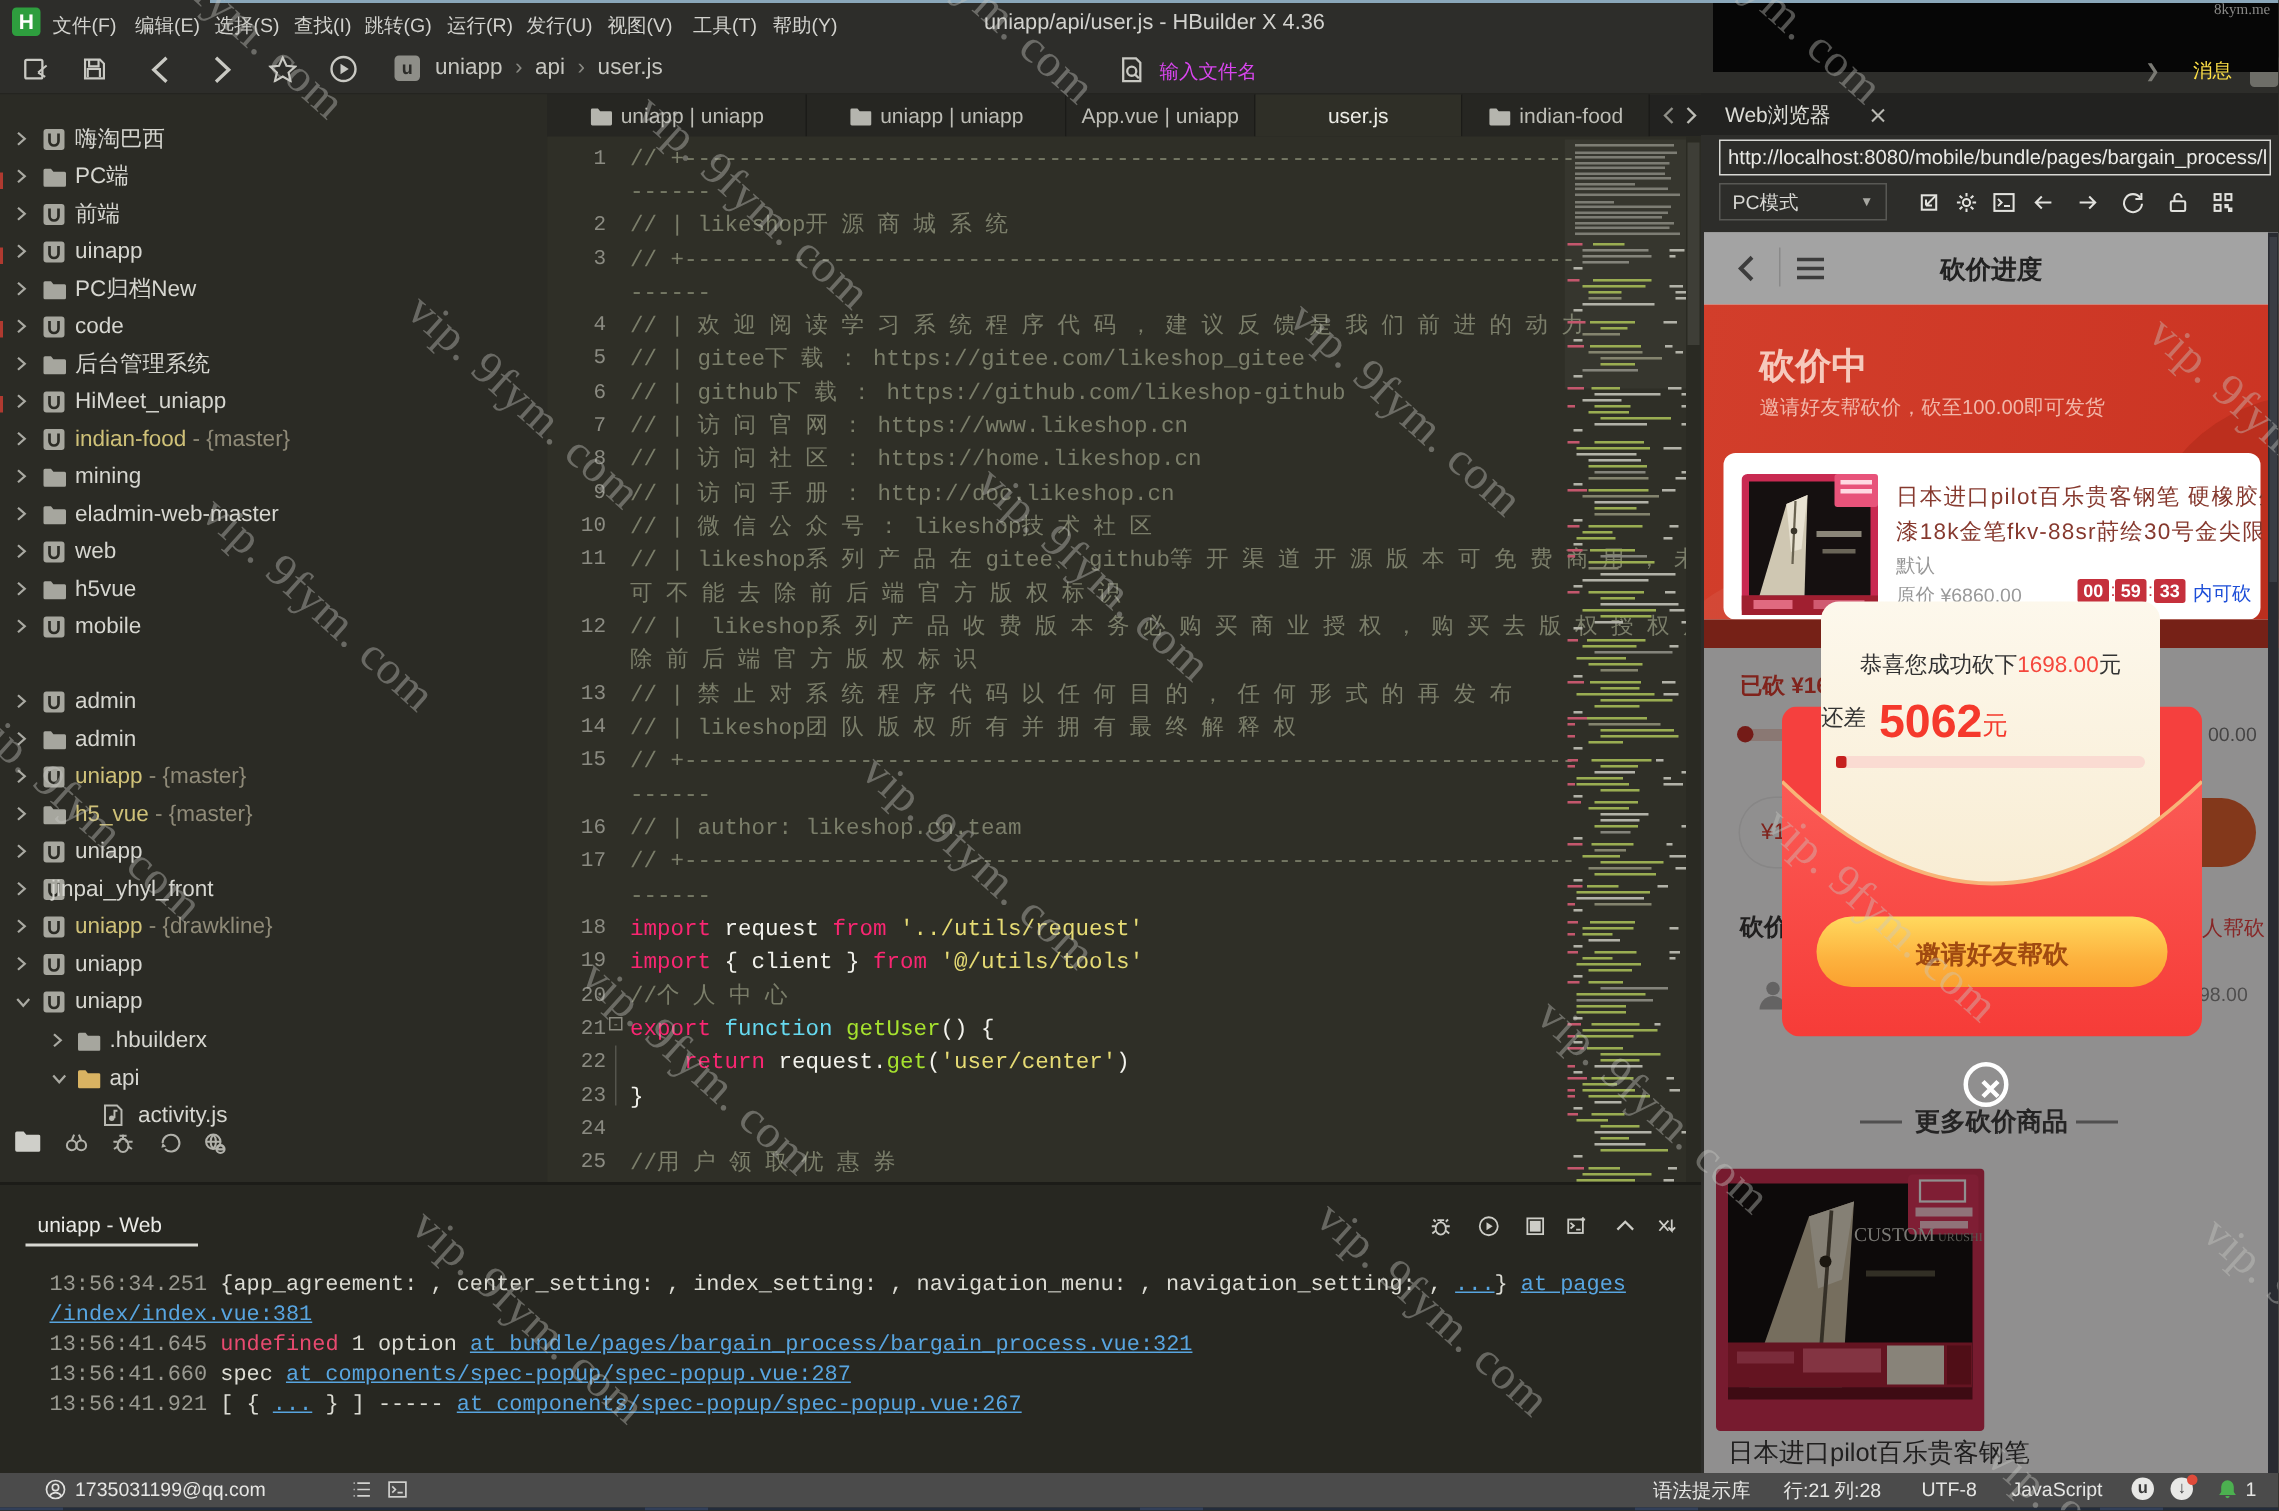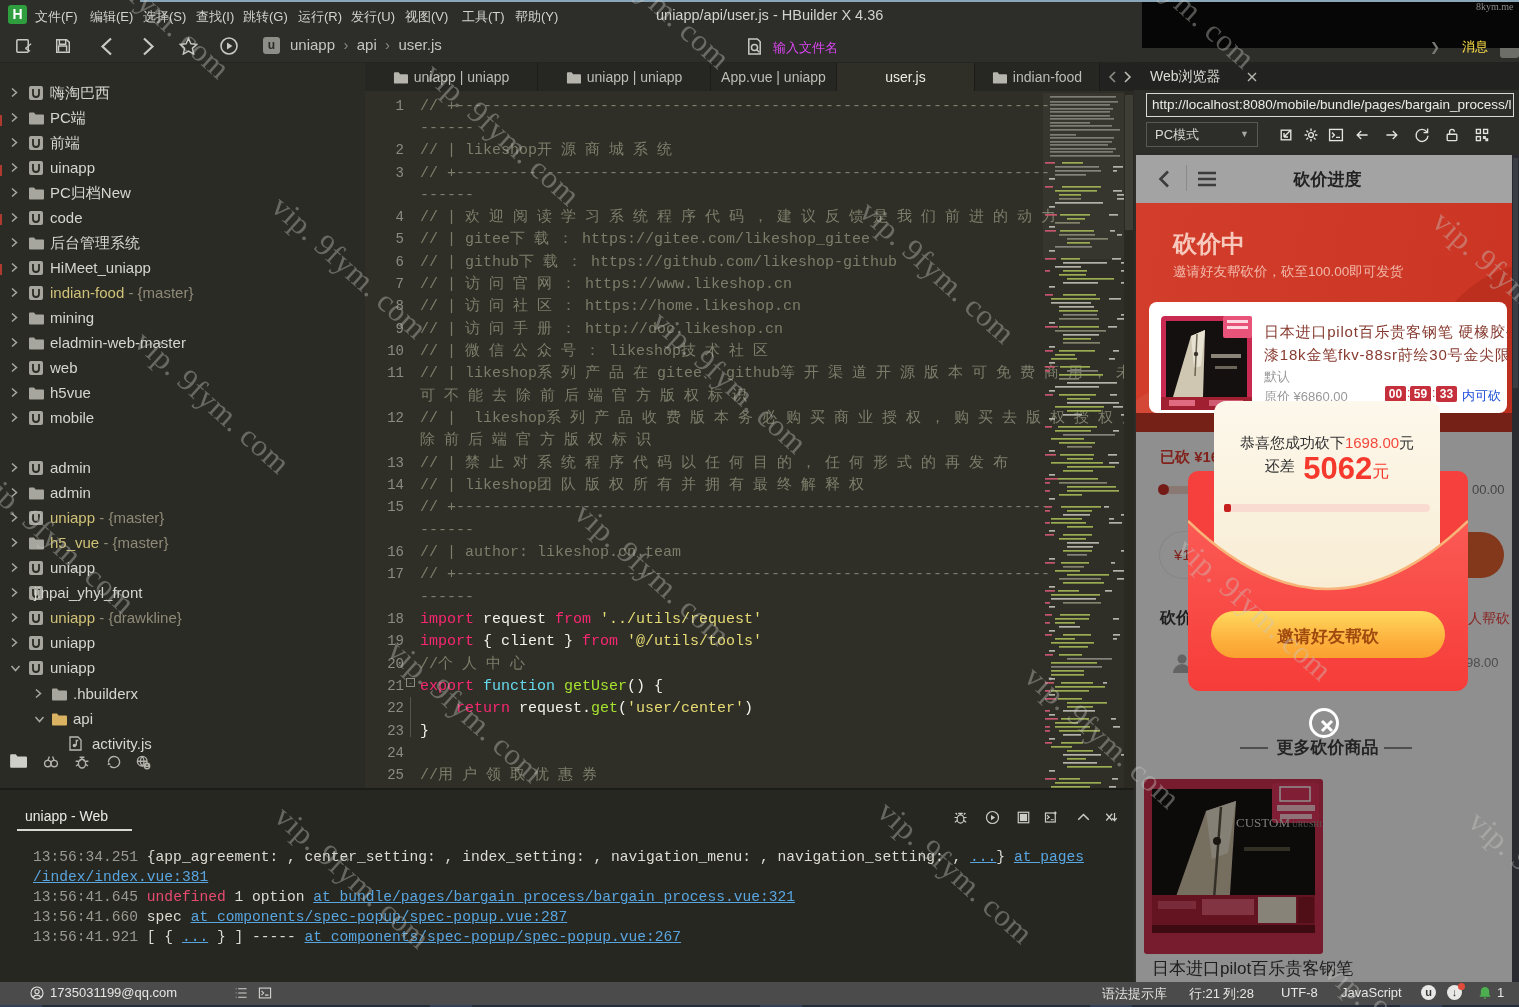--- a/index.html
+++ b/index.html
@@ -879,21 +879,21 @@
 <rect x="154" y="118" width="16" height="26" fill="#8a1525"></rect>
 <rect x="8" y="146" width="163" height="8" fill="#6a0f1e"></rect>
 </svg>
 <div class="ab" style="left:16px;top:802px;color:#333;font-size:17px">日本进口pilot百乐贵客钢笔</div>
 <div class="ab" style="left:0;top:258px;width:383px;height:569px;background:rgba(8,6,6,0.45)"></div>
 <svg class="ab" style="left:52px;top:316px" width="280" height="220" viewBox="0 0 280 220">
 <path d="M0 10 a10 10 0 0 1 10-10 h260 a10 10 0 0 1 10 10 v115 H0 z" fill="#f5403e"></path>
 </svg>
 <div class="ab" style="left:78px;top:246px;width:226px;height:200px;border-radius:12px;background:linear-gradient(#fdf8ec,#f8ecd2)"></div>
 <div class="ab" style="left:78px;top:279px;width:226px;text-align:center;font-size:15px;color:#333">恭喜您成功砍下<span style="color:#f5473c">1698.00</span>元</div>
-<div class="ab" style="left:78px;top:296px;width:226px;text-align:center;color:#333;font-size:15px"><span style="vertical-align:8px">还差</span><span style="color:#f5392c;font-size:31px;font-weight:bold"> 5062</span><span style="color:#f5392c;font-size:17px;vertical-align:2px">元</span></div>
+<div class="ab" style="left:78px;top:308px;width:226px;color:#333;font-size:15px"><span style="vertical-align:8px">还差</span><span style="color:#f5392c;font-size:31px;font-weight:bold"> 5062</span><span style="color:#f5392c;font-size:17px;vertical-align:2px">元</span></div>
 <div class="ab" style="left:88px;top:349px;width:206px;height:8px;border-radius:4px;background:#fadbd2"></div>
 <div class="ab" style="left:88px;top:349px;width:7px;height:8px;border-radius:2px;background:#c6201e"></div>
 <svg class="ab" style="left:52px;top:316px" width="280" height="220" viewBox="0 0 280 220">
 <defs>
             <linearGradient id="env" x1="0" y1="0" x2="0" y2="1">
               <stop offset="0" stop-color="#fb5a55"></stop>
               <stop offset="1" stop-color="#f63c38"></stop>
             </linearGradient>
 <linearGradient id="btn" x1="0" y1="0" x2="0" y2="1">
               <stop offset="0" stop-color="#ffd95e"></stop>

